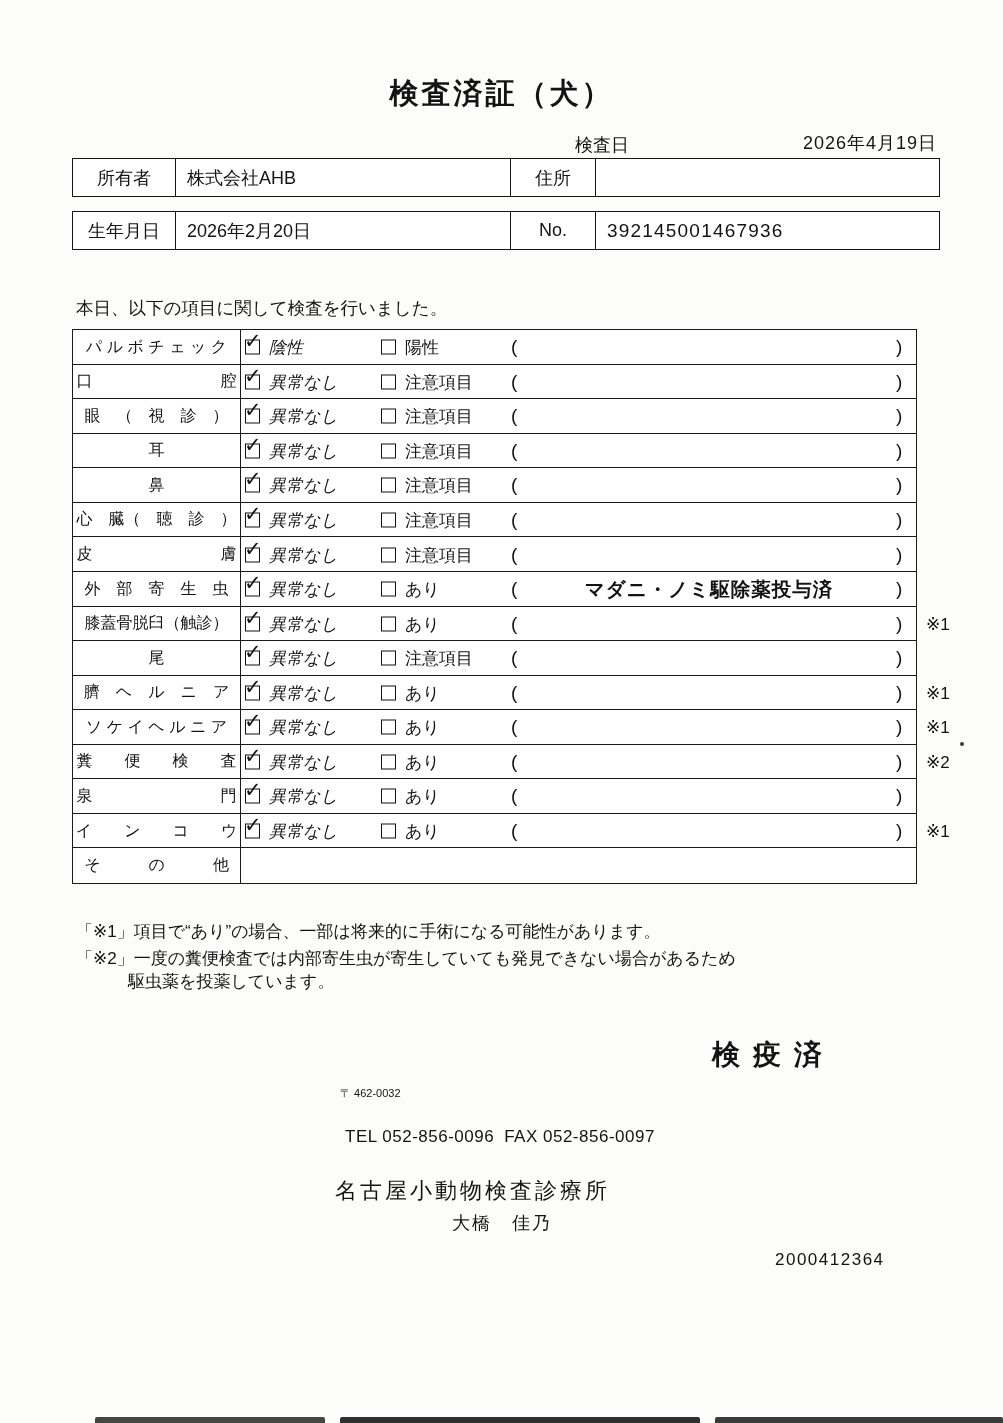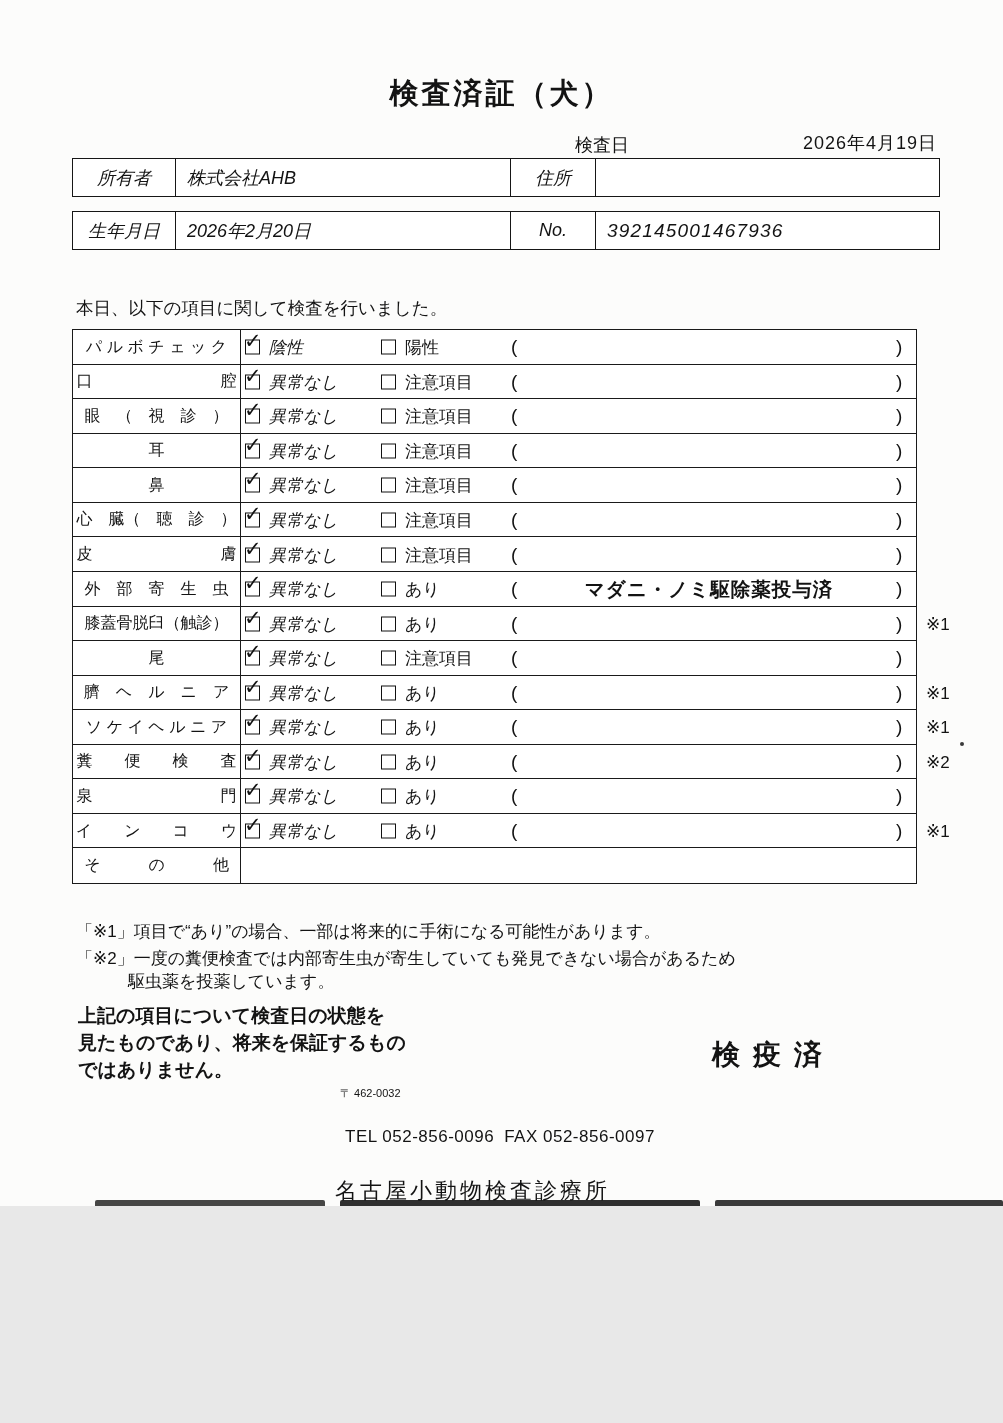--- a/index.html
+++ b/index.html
@@ -1,31 +1,31 @@
 <!DOCTYPE html>
 <html><head>
 <meta charset="utf-8">
 <style>
   html,body { margin:0; padding:0; }
   body { background:#e8e8e8; }
   .page {
-    position:relative; width:1003px; height:1206px; margin:0 auto;
+    position:relative; width:1003px; height:1423px; margin:0 auto;
     background:#fcfcfb; color:#131313; overflow:hidden;
     font-family:"Liberation Sans","DejaVu Sans",sans-serif;
   }
   .abs { position:absolute; }
 
   
   .title { top:74px; left:0; width:100%; text-align:center; font-size:29px; font-weight:bold; letter-spacing:3px; }
   .date-label { top:133px; left:575px; font-size:18px; }
   .date-value { top:131px; right:66px; font-size:18px; letter-spacing:1px; }
 
   
   .htbl { left:72px; width:868px; border:1.8px solid #161616; box-sizing:border-box; display:flex; flex-direction:column; background:#fff; }
-  .hrow { display:flex; height:37px;font-style:italic; }
+  .hrow { display:flex; height:37px; }
   .hrow + .hrow { border-top:1.8px solid #161616; }
   .hcell { box-sizing:border-box; display:flex; align-items:center; font-size:18px; }
   .hcell.bR { border-right:1.8px solid #161616; }
   .lab { justify-content:center; }
   .val { padding-left:11px; }
   .tbl1 { top:158px; height:39px; }
   .tbl2 { top:211px; }
   .w-ownerlab { width:103px; } .w-ownerval { width:335px; } .w-addrlab { width:85px; } .w-rest { flex:1; }
   .w-sexval { width:90px; } .w-wlab { width:80px; }
   .breed { font-size:16.5px; padding-left:8px; letter-spacing:-0.3px; }
@@ -369,25 +369,20 @@
         
       </div>
       <span class="mark"></span>
     </div>
     </div>
 
   <div class="abs fn fn1">「※1」項目で“あり”の場合、一部は将来的に手術になる可能性があります。</div>
   <div class="abs fn fn2">「※2」一度の糞便検査では内部寄生虫が寄生していても発見できない場合があるため</div>
   <div class="abs fn fn3">駆虫薬を投薬しています。</div>
 
-  <div class="abs disc">
-    <div>上記の項目について検査日の状態を</div>
-    <div>見たものであり、将来を保証するもの</div>
-    <div>ではありません。</div>
-  </div>
 
   <div class="abs stamp">検疫済</div>
 
   <div class="abs addr-line">
     <span>〒 462-0032</span>
   </div>
   <div class="abs tel-line">
     <span>TEL 052-856-0096</span>
     <span>FAX 052-856-0097</span>
   </div>

